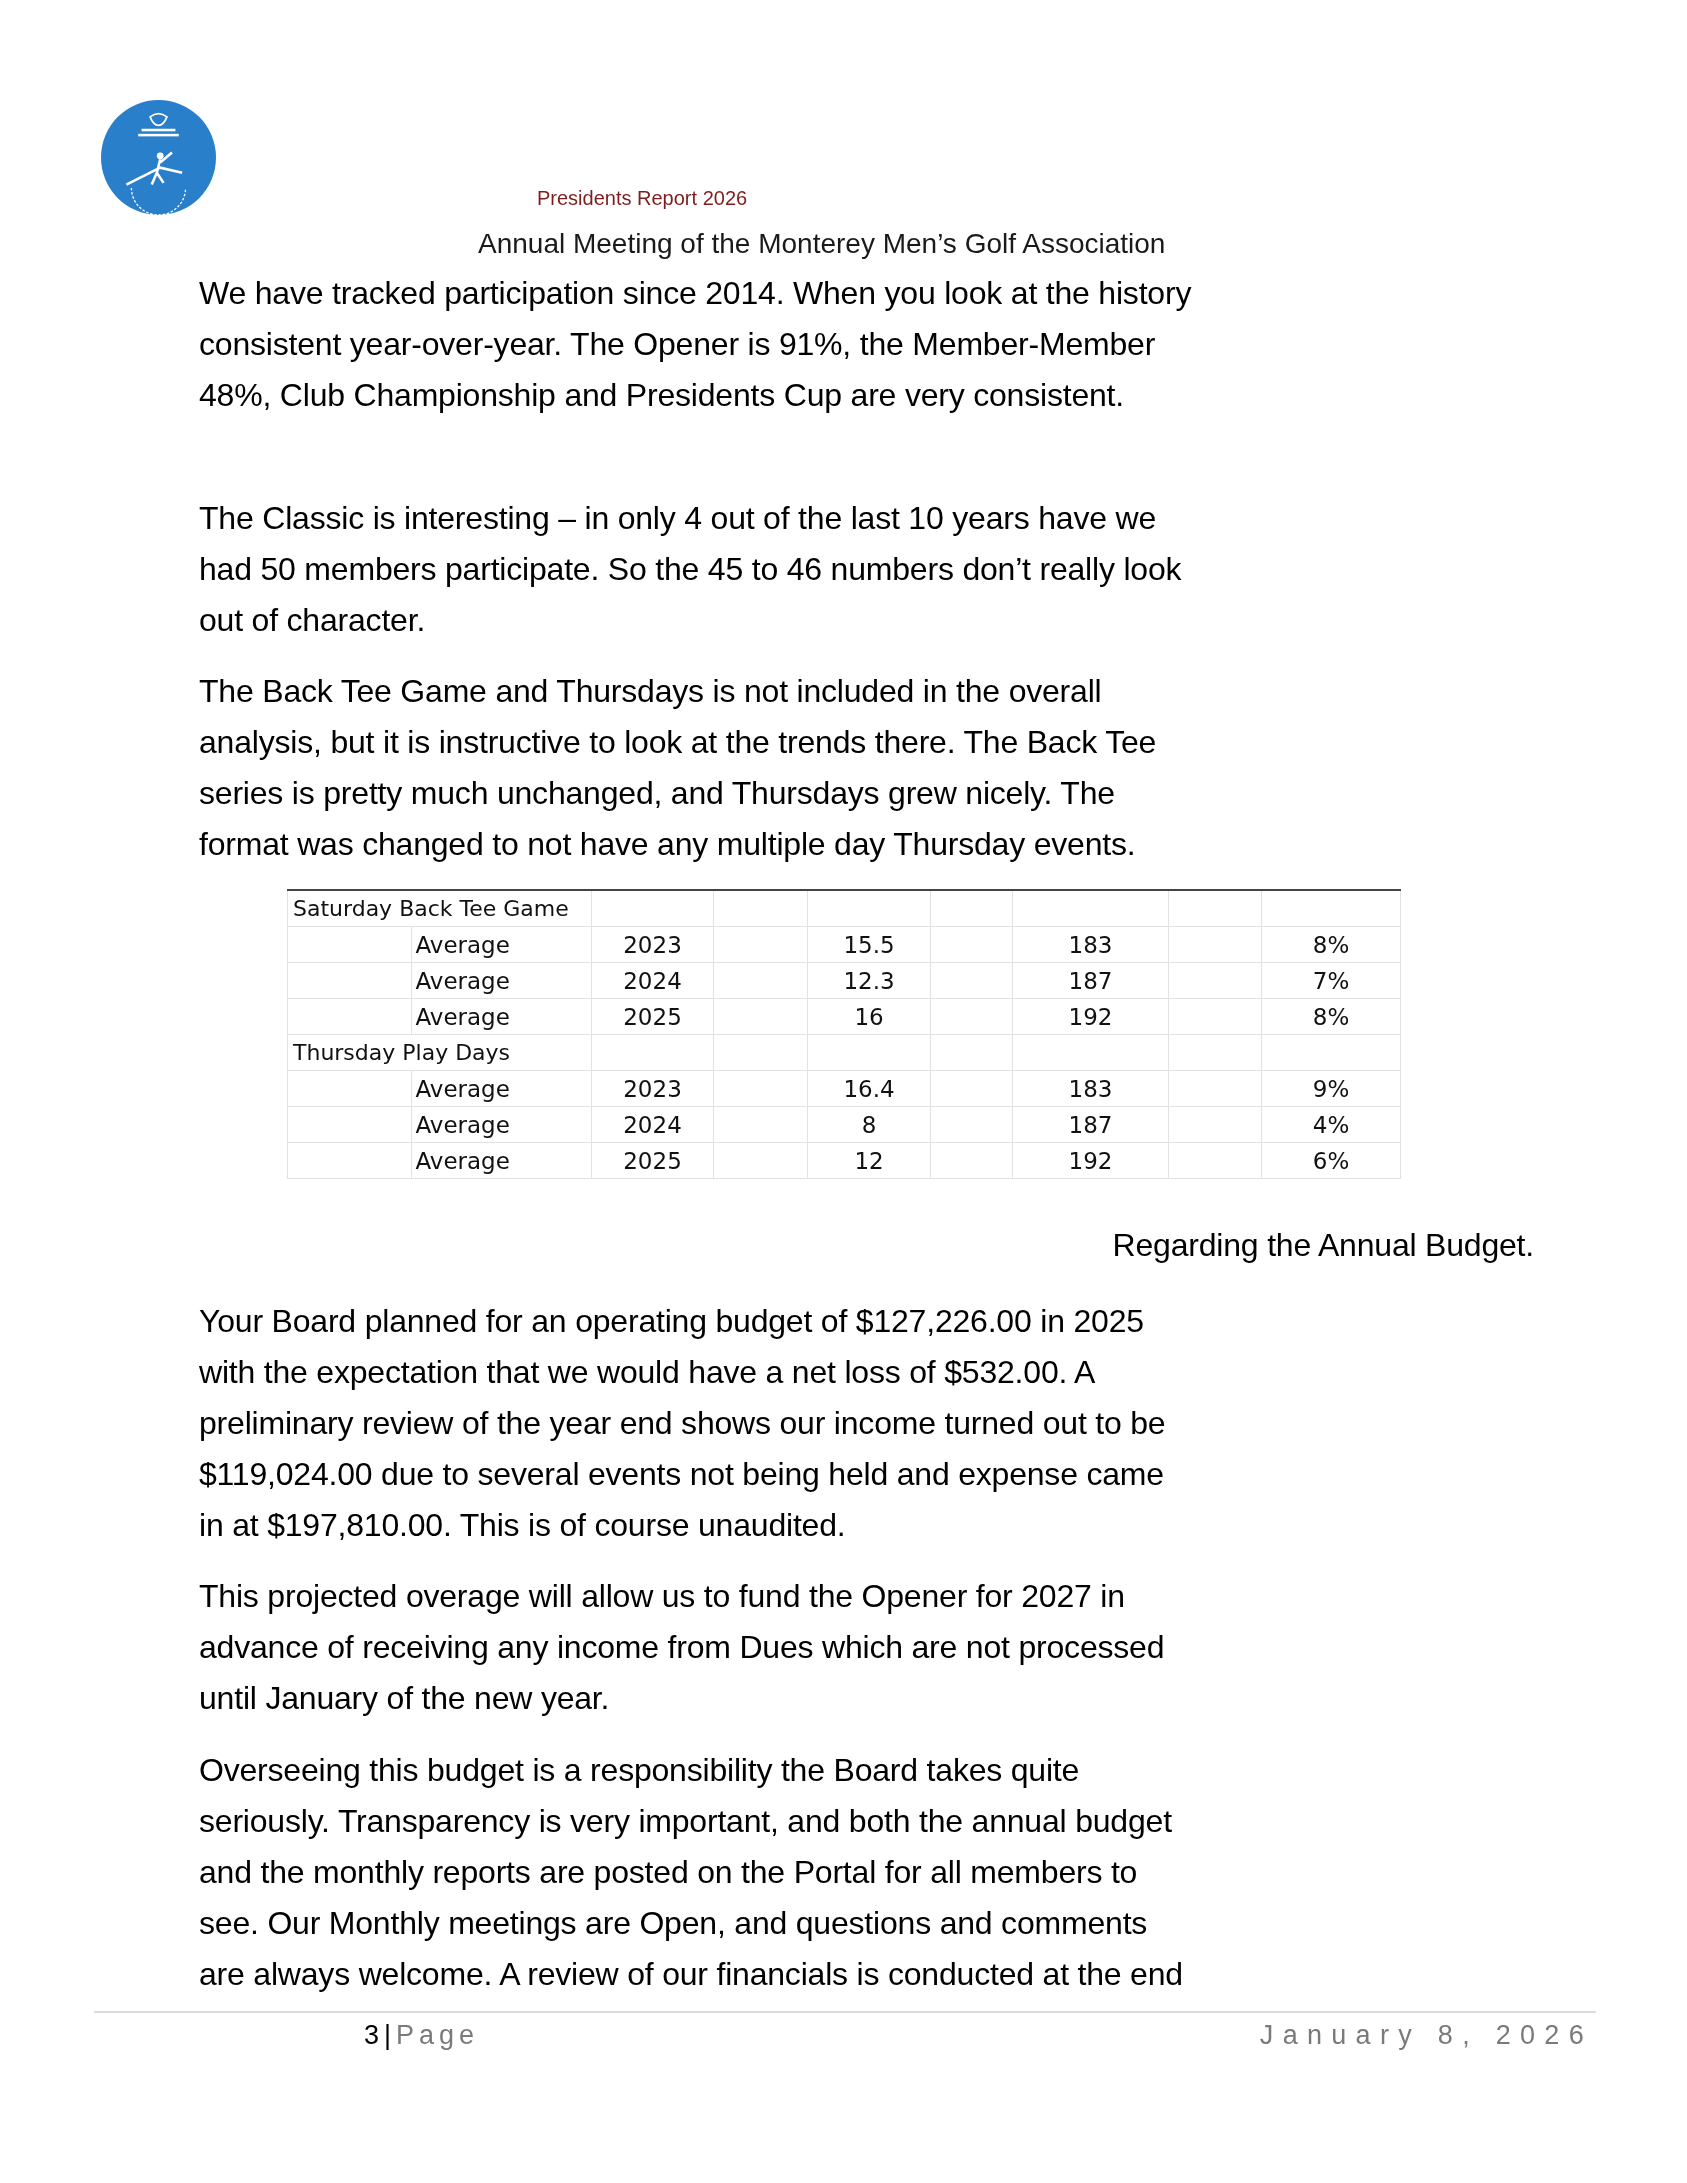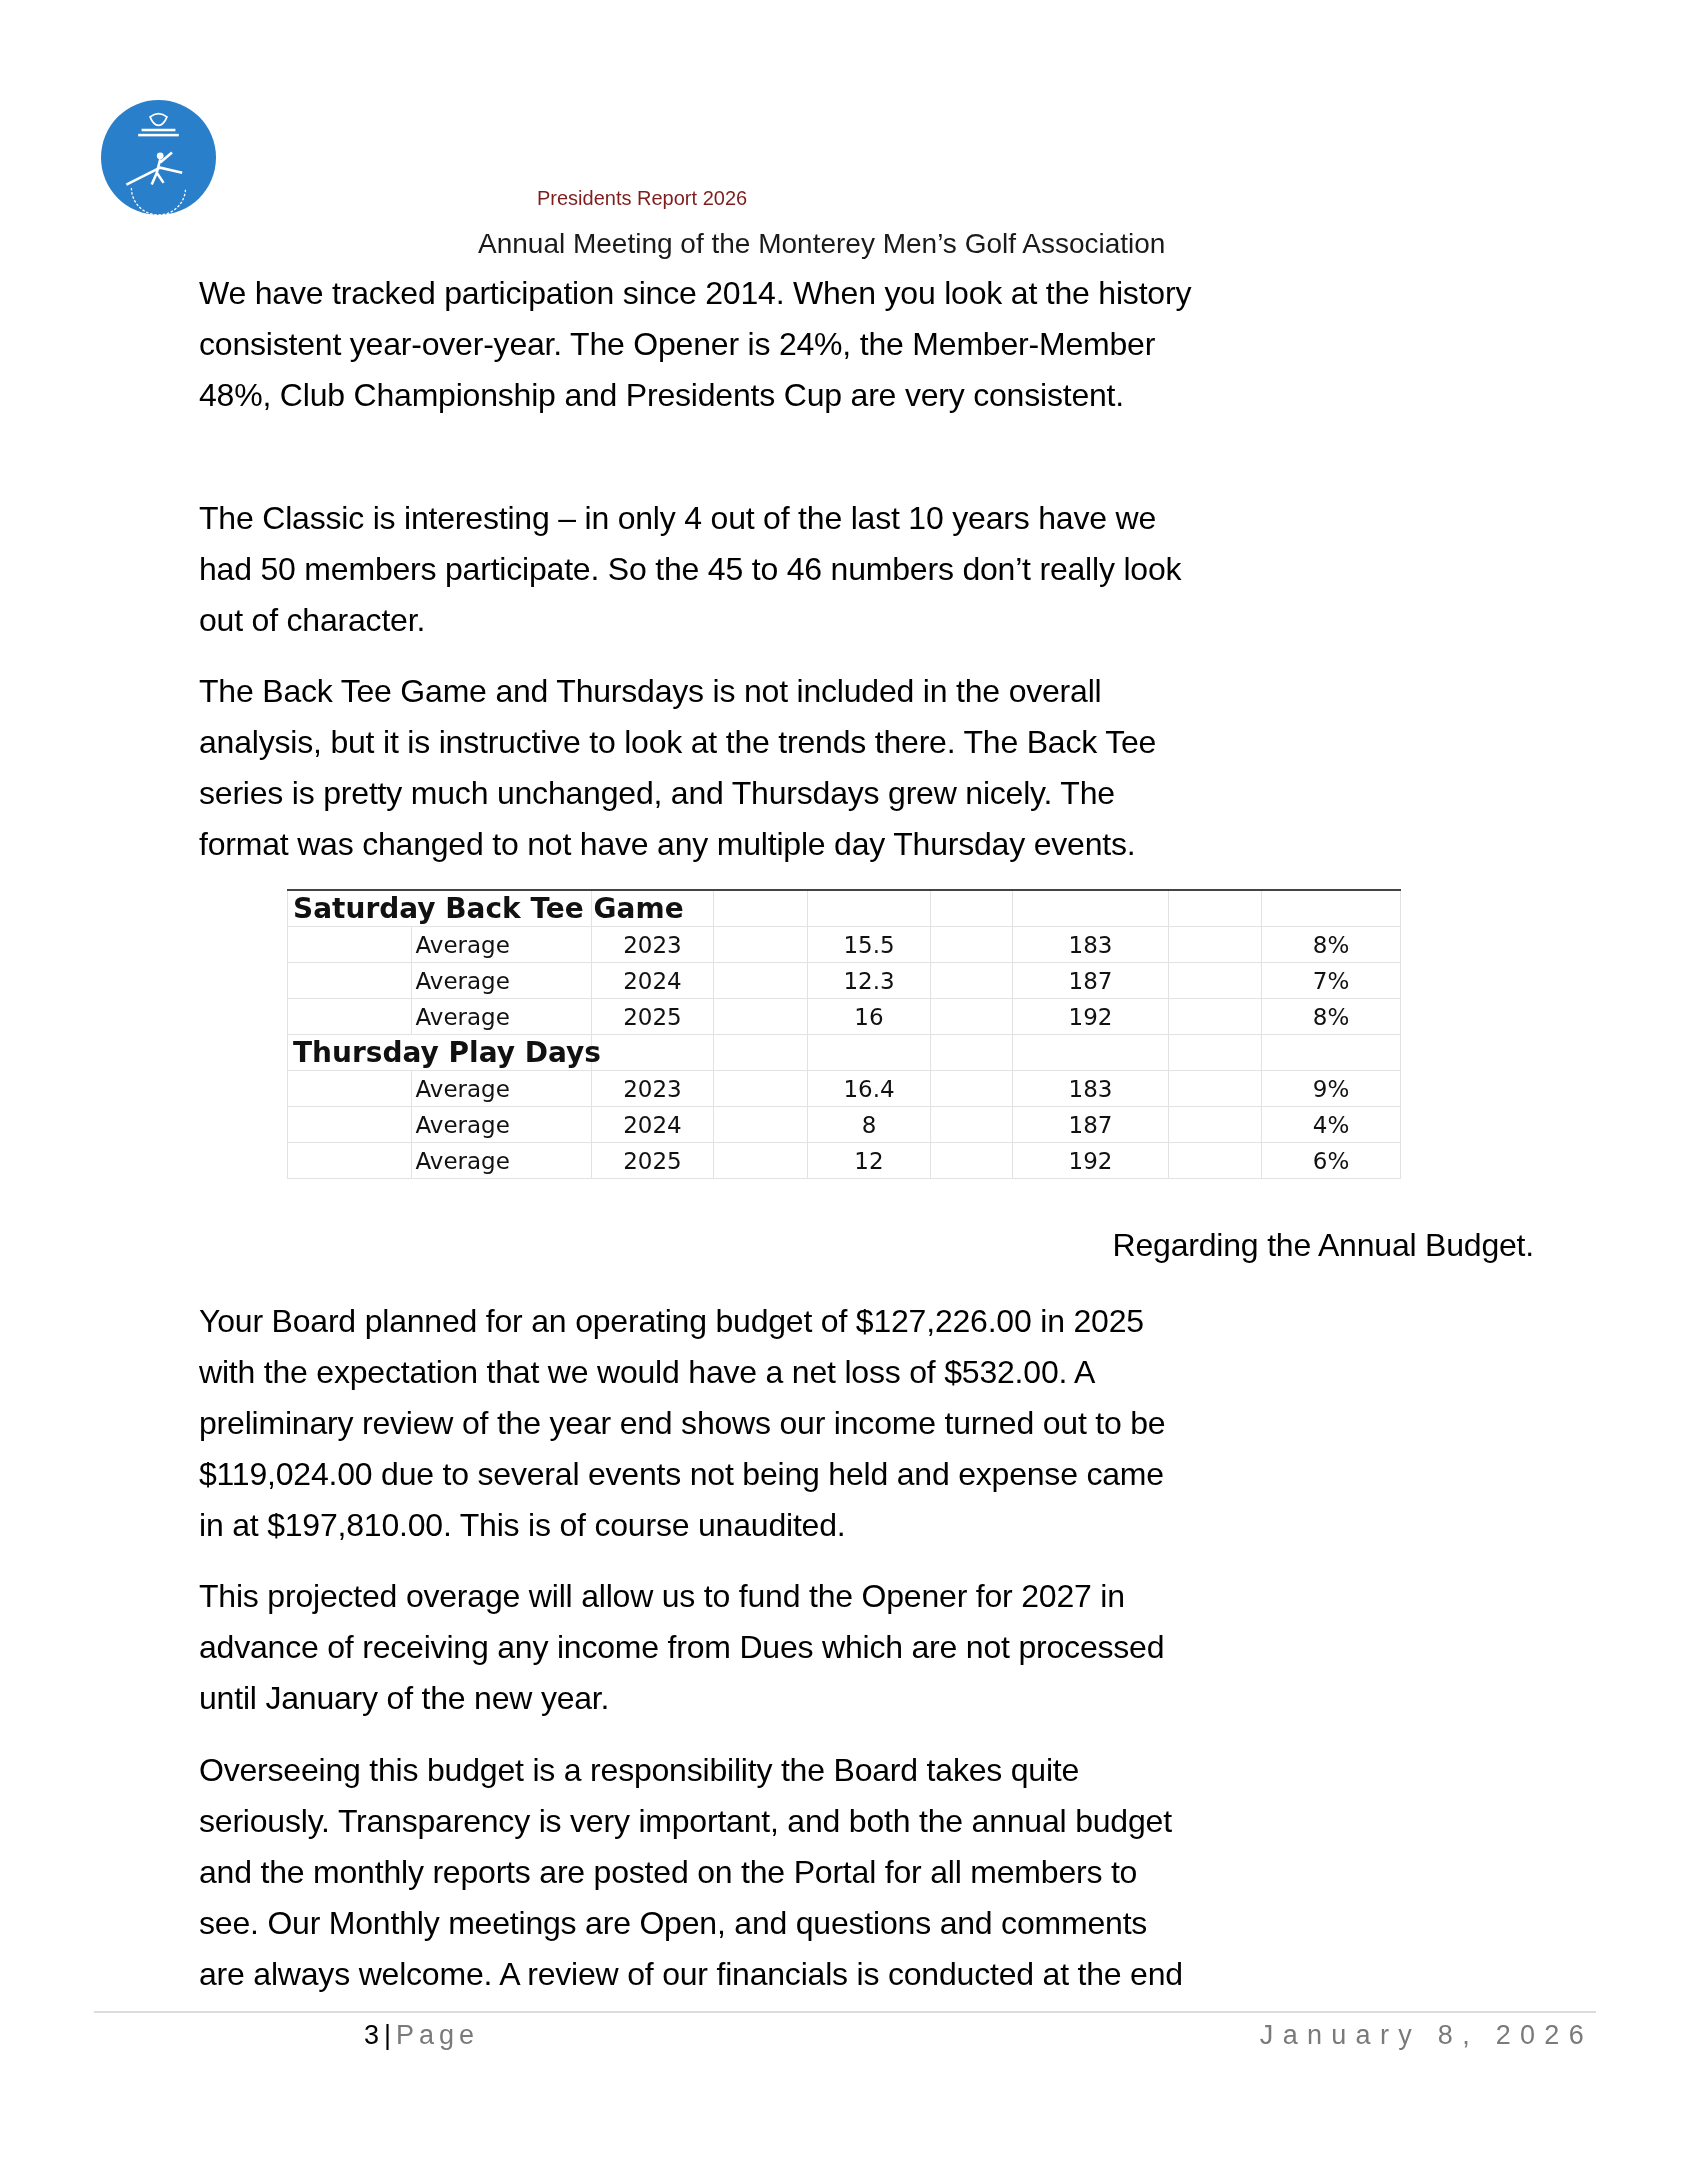--- a/index.html
+++ b/index.html
@@ -13,21 +13,21 @@
     .p2 { top: 493px; }
     .p3 { top: 666px; }
     .p4 { left: 100px; top: 1220px; text-align: right; }
     .p5 { top: 1296px; }
     .p6 { top: 1571px; }
     .p7 { top: 1745px; }
     .para .line { display: block; white-space: nowrap; }
 
     .tbl { position: absolute; left: 287px; top: 889px; width: 1114px; border-collapse: collapse; font-family: "DejaVu Sans", sans-serif; font-size: 23px; table-layout: fixed; }
     .tbl td { border: 1.7px solid #e2e2e2; height: 35px; padding: 0; text-align: center; color: #111; }
-    .tbl tr.section td.title { text-align: left; font-weight: bold; padding-left: 5px; white-space: nowrap; font-size: 28px; }
+    .tbl tr.section td.title { text-align: left; font-weight: normal; padding-left: 5px; white-space: nowrap; font-size: 22px; }
     .tbl tr:first-child td { border-top: 2.5px solid #444; }
     .tbl td.lbl { text-align: left; padding-left: 3.4px; }
 
     .footer-rule { position: absolute; left: 94px; top: 2011px; width: 1502px; height: 1.7px; background: #dcdcdc; }
     .foot-page { position: absolute; left: 364px; top: 2020px; font-family: "Liberation Sans", sans-serif; font-size: 27px; color: #000; letter-spacing: 5px; }
     .foot-page .pipe { color: #000; }
     .foot-page .pg { color: #7a7a7a; }
     .foot-date { position: absolute; right: 94px; top: 2020px; font-family: "Liberation Sans", sans-serif; font-size: 27px; color: #7a7a7a; letter-spacing: 9.3px; }
   </style>
 </head>
@@ -44,21 +44,21 @@
     <path d="M70 70 L66 86 L60 100 M66 86 L74 98 M70 74 L84 62" fill="none" stroke="#fff" stroke-width="3"></path>
     <path d="M36 104 a32 32 0 0 0 64 0" fill="none" stroke="#fff" stroke-width="1.5" stroke-dasharray="3 2"></path>
   </svg>
 </div>
 
 <div class="hdr1">Presidents Report 2026</div>
 <div class="hdr2">Annual Meeting of the Monterey Men’s Golf Association</div>
 
 <div class="para p1">
   <span class="line">We have tracked participation since 2014. When you look at the history</span>
-  <span class="line">consistent year-over-year. The Opener is 24%, the Member-Member</span>
+  <span class="line">consistent year-over-year. The Opener is 91%, the Member-Member</span>
   <span class="line">48%, Club Championship and Presidents Cup are very consistent.</span>
 </div>
 
 <div class="para p2">
   <span class="line">The Classic is interesting – in only 4 out of the last 10 years have we</span>
   <span class="line">had 50 members participate. So the 45 to 46 numbers don’t really look</span>
   <span class="line">out of character.</span>
 </div>
 
 <div class="para p3">

